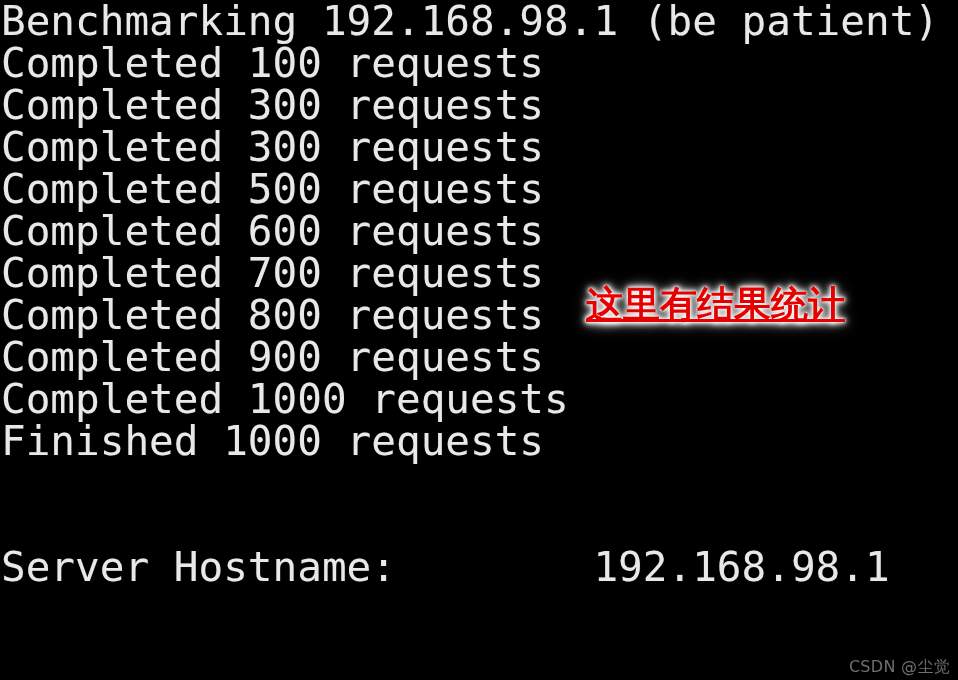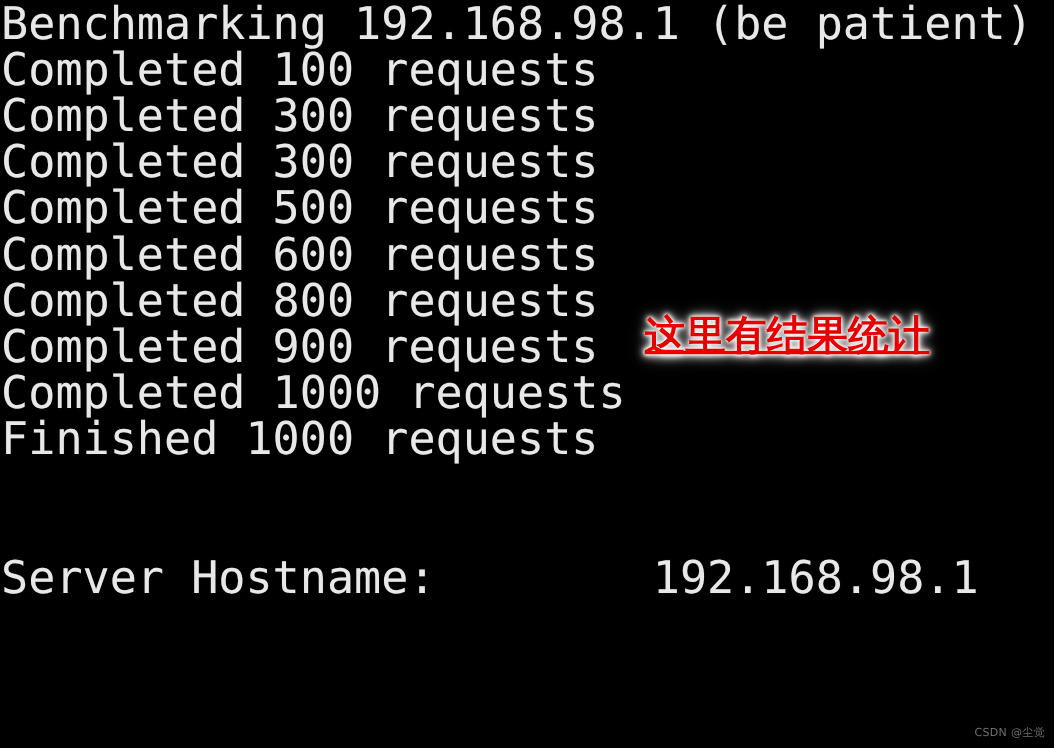--- a/index.html
+++ b/index.html
@@ -71,39 +71,40 @@
       0 0 18px rgba(255,255,255,0.30);
     text-decoration: underline;
   }
 
   
   #watermark {
     position: absolute;
     right: 8px;
     bottom: 6px;
     font-family: "DejaVu Sans", "Liberation Sans", sans-serif;
-    font-size: 10px;
+    font-size: 16px;
     line-height: 14px;
     color: #6f6f6f;
     white-space: nowrap;
     letter-spacing: 0.3px;
   }
 </style>
 </head>
 <body>
 
 <div id="screen">
 
   <div id="terminal">
     <div class="term-line">Benchmarking 192.168.98.1 (be patient)</div>
     <div class="term-line">Completed 100 requests</div>
     <div class="term-line">Completed 300 requests</div>
     <div class="term-line">Completed 300 requests</div>
     <div class="term-line">Completed 500 requests</div>
     <div class="term-line">Completed 600 requests</div>
+    <div class="term-line">Completed 700 requests</div>
     <div class="term-line">Completed 800 requests</div>
     <div class="term-line">Completed 900 requests</div>
     <div class="term-line">Completed 1000 requests</div>
     <div class="term-line">Finished 1000 requests</div>
     <div class="term-line blank"></div>
     <div class="term-line blank"></div>
     <div class="term-line kv">Server Hostname:        192.168.98.1</div>
   </div>
 
   <div id="annotation">这里有结果统计</div>

